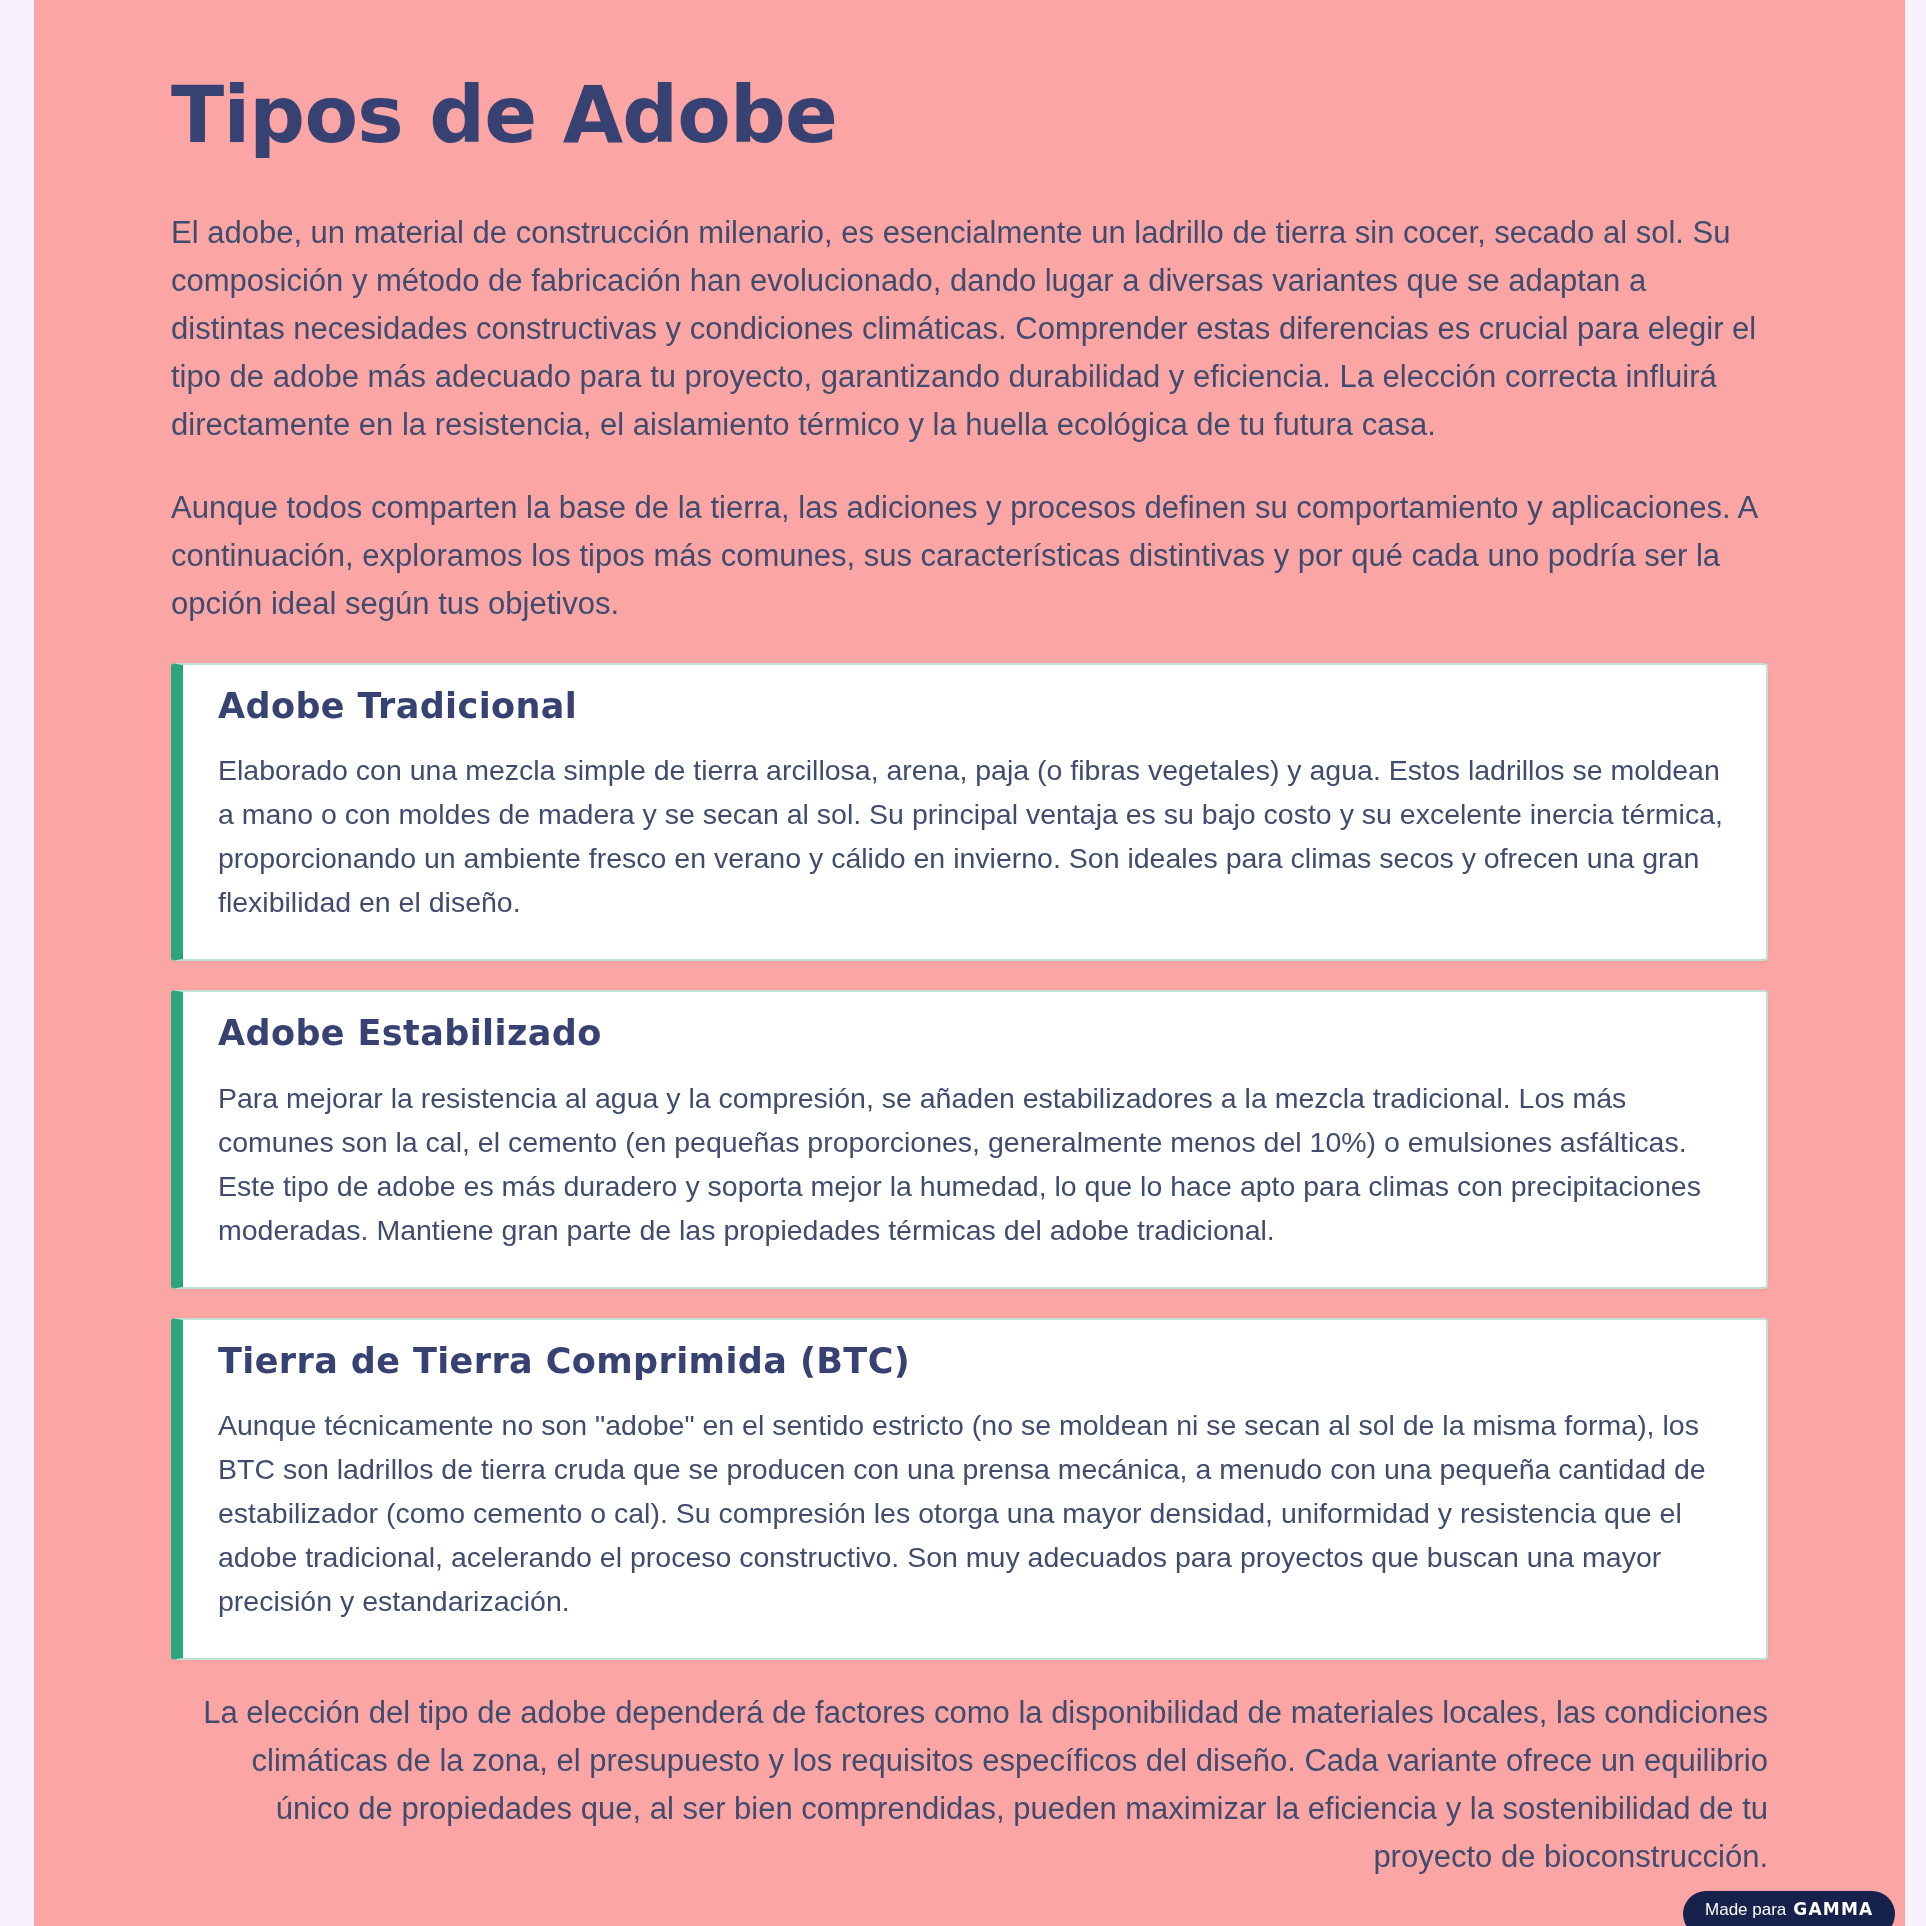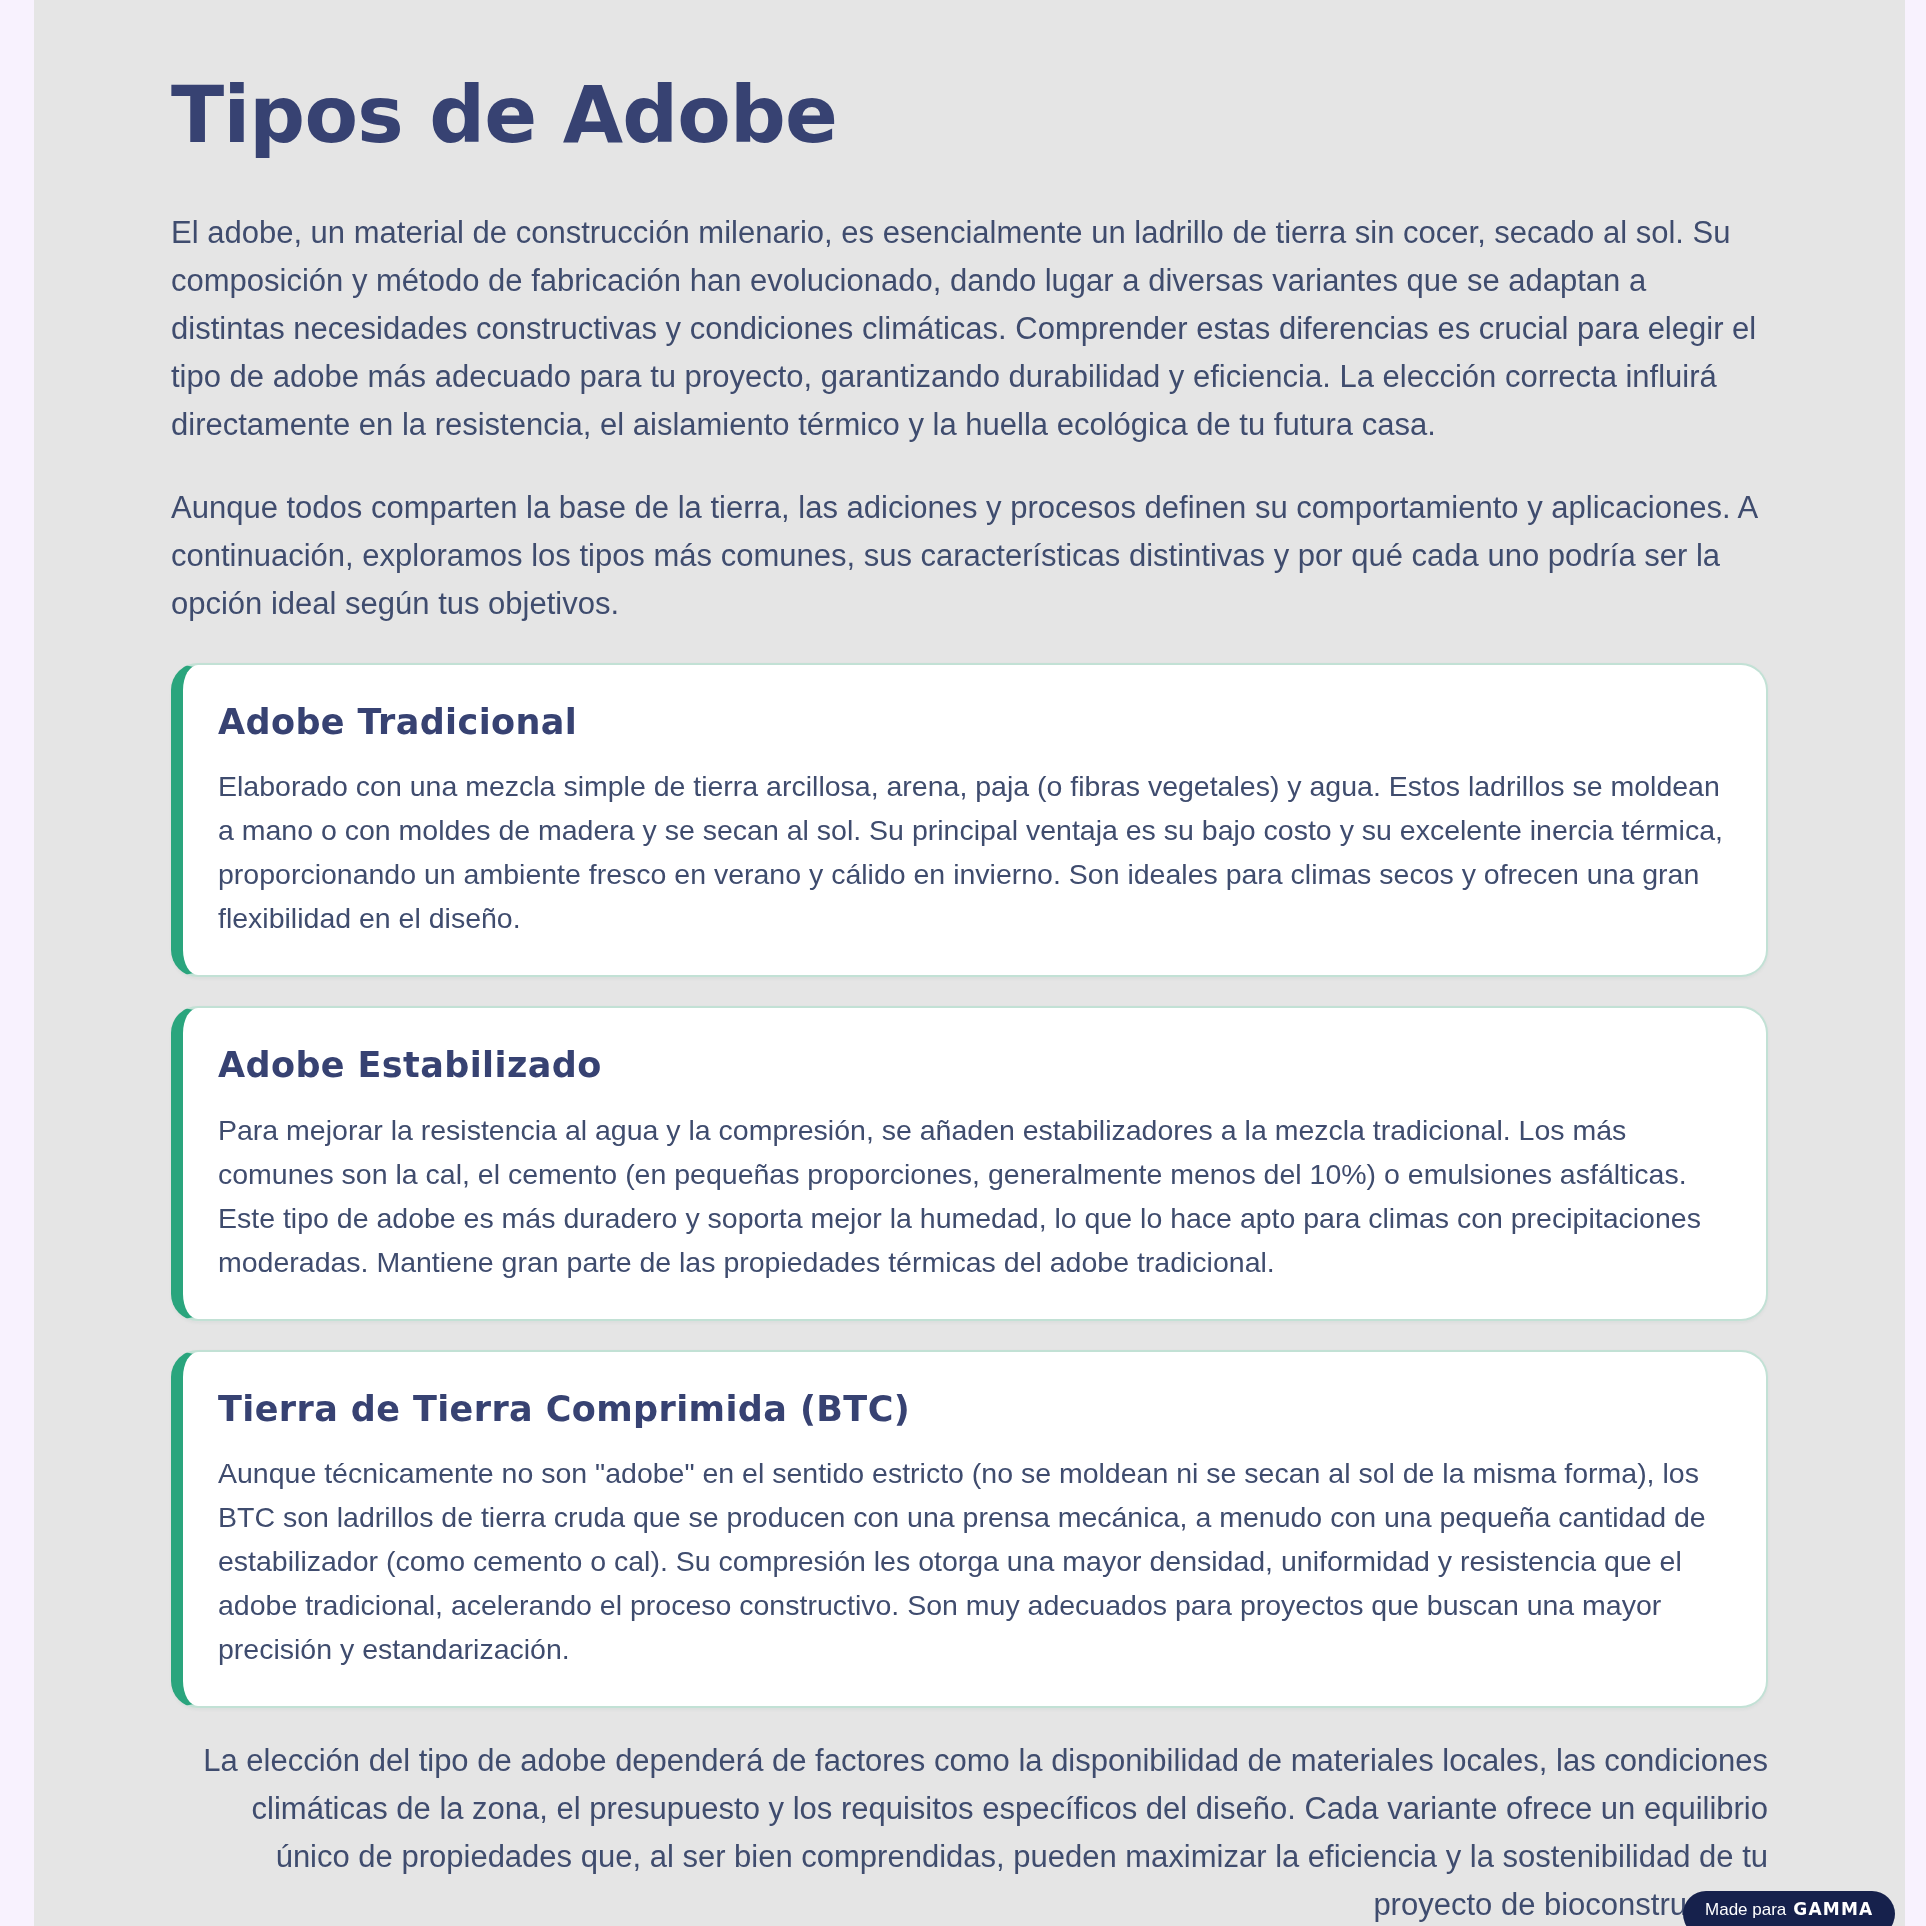--- a/index.html
+++ b/index.html
@@ -11,21 +11,21 @@
     height: 1926px;
     background: #f8f2fe;
     overflow: hidden;
     font-family: "Liberation Sans", sans-serif;
   }
 
   .sheet {
     position: absolute;
     top: 0; bottom: 0;
     left: 34px; right: 21px;
-    background: #e5e5e5;
+    background: #fca5a5;
   }
 
   .content {
     padding: 71px 137px 0 137px;
   }
 
   .doc-title {
     font-family: "DejaVu Sans", sans-serif;
     font-size: 78px;
     font-weight: 800;
@@ -39,22 +39,22 @@
     font-size: 31px;
     line-height: 48px;
     color: #3f4c6e;
     margin: 0 0 35px 0;
   }
 
   .card {
     background: #ffffff;
     border: 2.3px solid #c2e1d5;
     border-left: 12.3px solid #2aa57d;
-    border-radius: 27px;
-    padding: 36px 34px 35px 35px;
+    border-radius: 4px;
+    padding: 20px 34px 35px 35px;
     margin: 0 0 29px 0;
     box-shadow: 0 1.5px 3.1px rgba(40, 90, 70, 0.05);
   }
 
   .card-heading {
     font-family: "DejaVu Sans", sans-serif;
     font-size: 35px;
     font-weight: 800;
     letter-spacing: 0.4px;
     color: #374272;

